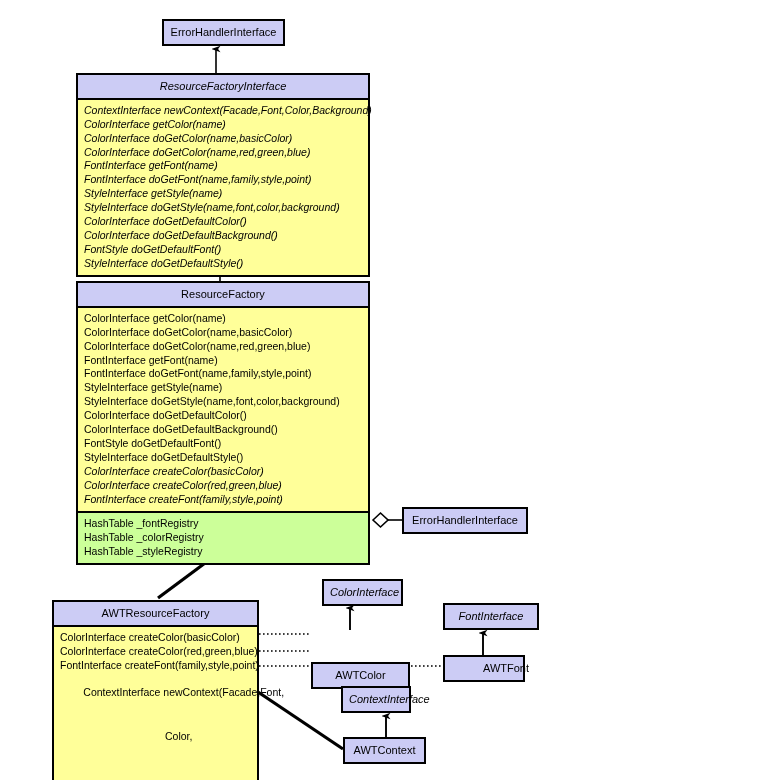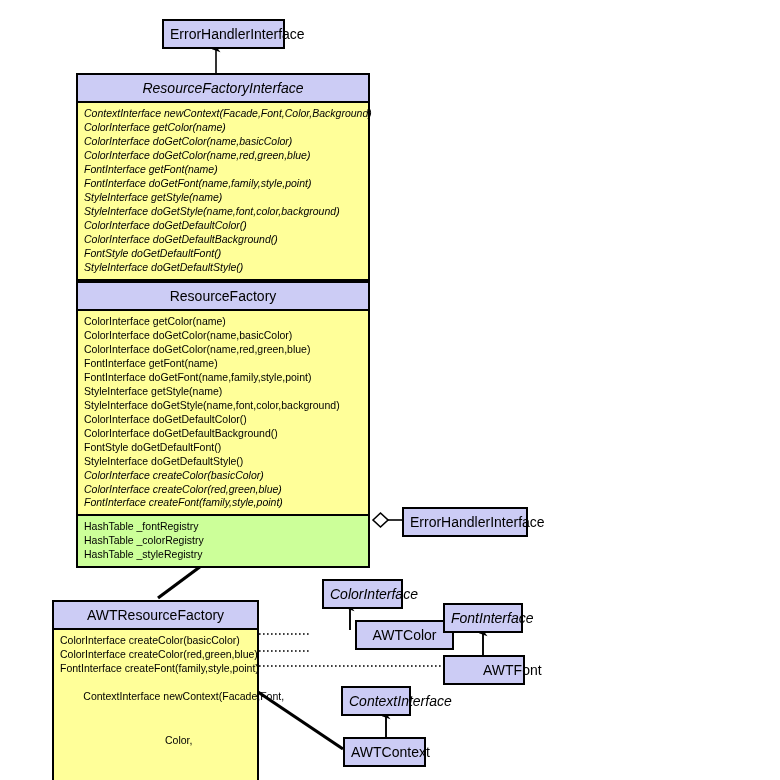--- a/index.html
+++ b/index.html
@@ -32,21 +32,21 @@
     position: absolute;
     box-sizing: border-box;
     border: 2px solid #000000;
     background: #ccccf5;
     z-index: 5;
   }
   .uml-header {
     box-sizing: border-box;
     background: #ccccf5;
     text-align: center;
-    font-size: 14px;
+    font-size: 11px;
     color: #000000;
     line-height: 1.15;
     padding: 5px 4px 5px 4px;
   }
   .uml-header.italic {
     font-style: italic;
     text-align: center;
   }
   .simple-box .uml-header {
     padding: 5px 6px 5px 6px;
@@ -207,25 +207,25 @@
         <span class="cont">                                    Color,</span>
         <span class="cont">                                    Background)</span>
       </div>
     </div>
   </div>
 
   <div class="uml-box simple-box" style="left:322px; top:579px; width:81px;">
     <div class="uml-header italic">ColorInterface</div>
   </div>
 
-  <div class="uml-box simple-box" style="left:311px; top:620px; width:99px;margin-left:44px;">
+  <div class="uml-box simple-box" style="left:311px; top:662px; width:99px;">
     <div class="uml-header">AWTColor</div>
   </div>
 
-  <div class="uml-box simple-box" style="left:443px; top:603px; width:80px;">
+  <div class="uml-box simple-box" style="left:443px; top:603px; width:96px;">
     <div class="uml-header italic">FontInterface</div>
   </div>
 
   <div class="uml-box simple-box" style="left:443px; top:655px; width:82px;padding-left:32px;">
     <div class="uml-header">AWTFont</div>
   </div>
 
   <div class="uml-box simple-box" style="left:341px; top:686px; width:70px;">
     <div class="uml-header italic">ContextInterface</div>
   </div>

